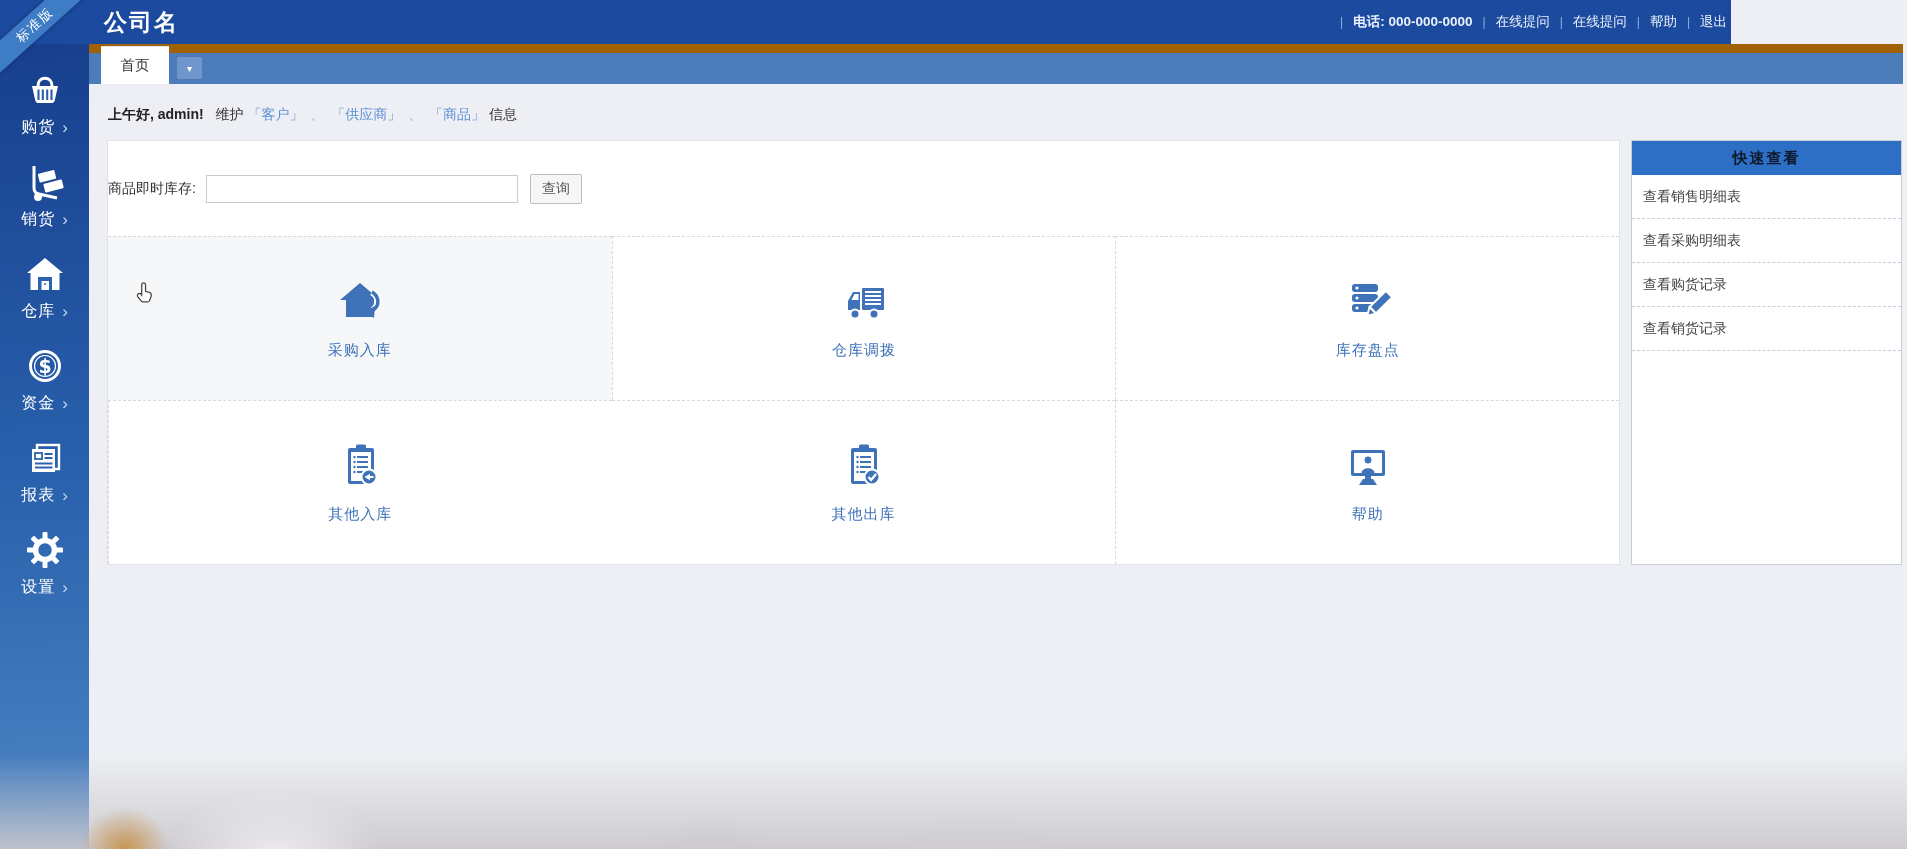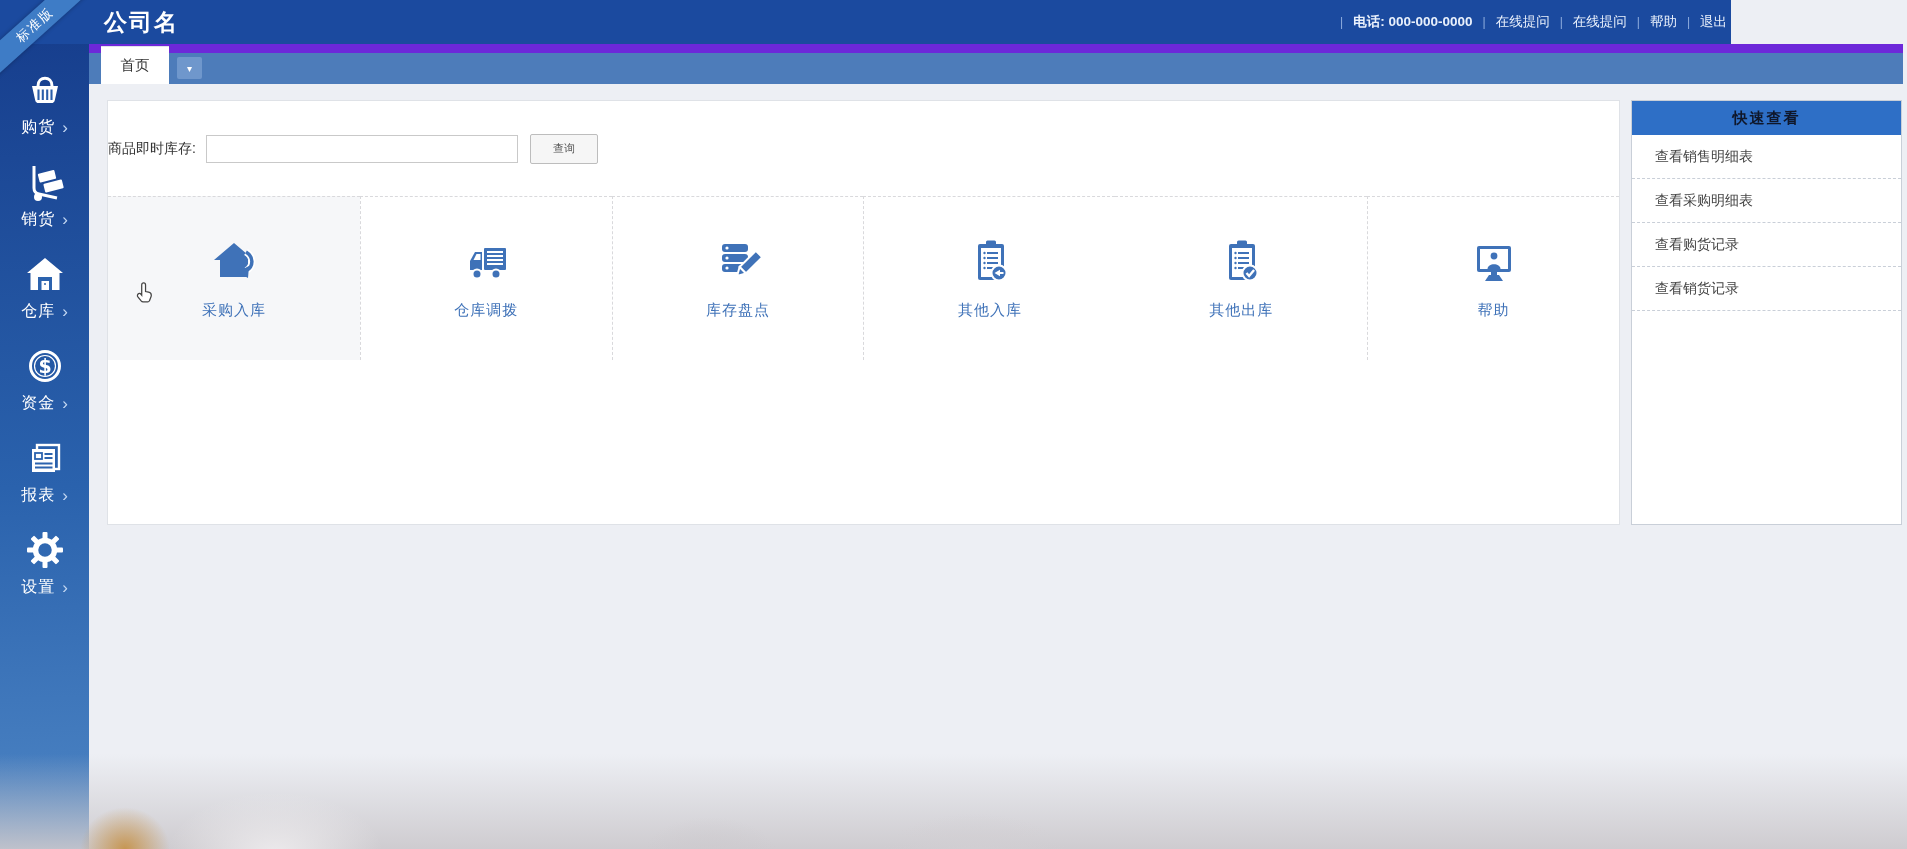--- a/index.html
+++ b/index.html
@@ -38,21 +38,21 @@
   }
   .side-item{
     width:89px;height:92px;display:flex;flex-direction:column;align-items:center;
     justify-content:center;cursor:pointer;color:#fff;
   }
   .side-item svg{display:block}
   .side-label-row{display:flex;align-items:center;margin-top:7px}
   .side-label{font-size:16px;letter-spacing:1px;color:#fff}
   .side-chevron{font-size:17px;color:#c4d8f2;margin-left:7px;line-height:14px}
   
-  .tabbar{position:absolute;left:89px;top:44px;right:4px;height:40px;background:#6d28d9;z-index:2}
+  .tabbar{position:absolute;left:89px;top:44px;right:4px;height:40px;background:#a16207;z-index:2}
   .tabstrip{position:absolute;left:0;right:0;bottom:0;height:31px;background:#4d7cba}
   .tab-active{
     position:absolute;left:12px;bottom:0;width:68px;height:37px;background:#fff;
     display:flex;align-items:center;justify-content:center;font-size:14.5px;color:#333;
     cursor:pointer;border-top:1px solid #dfe3ea;
   }
   .tab-caret{
     position:absolute;left:88px;bottom:5px;width:25px;height:22px;background:#6f97cc;
     color:#fff;display:flex;align-items:center;justify-content:center;font-size:10px;
     cursor:pointer;border-radius:2px;
@@ -69,45 +69,45 @@
     margin-left:18px;width:1513px;height:425px;background:#fff;
     border:1px solid #dfe2e7;box-sizing:border-box;
   }
   .search-row{height:95px;display:flex;align-items:center;}
   .search-label{font-size:14px;color:#333;margin-right:10px}
   .search-input{
     width:298px;height:26px;border:1px solid #c9c9c9;background:#fff;
     font-size:13px;padding:0 6px;outline:none;
   }
   .search-btn{
-    margin-left:12px;width:68px;height:30px;background:#f6f6f6;border:1px solid #bdbdbd;
-    border-radius:2px;font-size:11px;color:#555;cursor:pointer;
+    margin-left:12px;width:52px;height:30px;background:#f6f6f6;border:1px solid #bdbdbd;
+    border-radius:2px;font-size:14px;color:#555;cursor:pointer;
     font-family:"Liberation Sans","DejaVu Sans",sans-serif;
   }
-  .grid{display:grid;grid-template-columns:repeat(6,1fr);grid-auto-rows:164px}
+  .grid{display:grid;grid-template-columns:repeat(3,1fr);grid-auto-rows:164px}
   .tile{
     border-top:1px dashed #d9d9dc;border-left:1px dashed #d9d9dc;
     display:flex;flex-direction:column;align-items:center;justify-content:center;
     cursor:pointer;
   }
   .tile:nth-child(4n+1){border-left:none}
   .tile.hovered{background:#f6f7f9}
   .tile-label{margin-top:16px;font-size:15px;color:#3f72b8;letter-spacing:1px}
   .tile svg{display:block}
   
   .quick{
     margin-left:11px;width:271px;height:425px;background:#fff;
     border:1px solid #c9cfd8;box-sizing:border-box;
   }
   .quick-header{
     height:34px;background:#2e6fc6;color:#0f172a;font-size:15px;font-weight:bold;
     display:flex;align-items:center;justify-content:center;letter-spacing:2px;
   }
   .quick-item{
-    height:43px;display:flex;align-items:center;padding-left:23px;
+    height:43px;display:flex;align-items:center;padding-left:11px;
     font-size:14px;color:#444;border-bottom:1px dashed #c9cfd8;cursor:pointer;
     background:#fff;
   }
   
   .cursor{position:absolute;left:135px;top:281px;width:23px;height:23px;z-index:40}
   
   .bottom-mist{
     position:absolute;left:0;bottom:0;width:1907px;height:95px;z-index:30;pointer-events:none;
     background:
       radial-gradient(ellipse 62px 58px at 125px 100%, rgba(198,148,78,.96), rgba(198,148,78,0) 72%),
@@ -238,20 +238,30 @@
 <div class="tabbar">
   <div class="tabstrip"></div>
   <div class="tab-active">首页</div>
   <div class="tab-caret">
       <span>▾</span>
     </div>
 </div>
 
 <div class="main">
 
+  <div class="greeting">
+    <span class="hello">上午好, admin!</span>
+    <span>维护</span>
+    <span class="glink">「客户」</span>
+    <span class="gsep">、</span>
+    <span class="glink">「供应商」</span>
+    <span class="gsep">、</span>
+    <span class="glink">「商品」</span>
+    <span>信息</span>
+  </div>
 
   <div class="content-row">
 
     <div class="card">
       <div class="search-row">
         <span class="search-label">商品即时库存:</span>
         <input class="search-input" type="text" value="" style="">
         <button class="search-btn">查询</button>
       </div>
 

